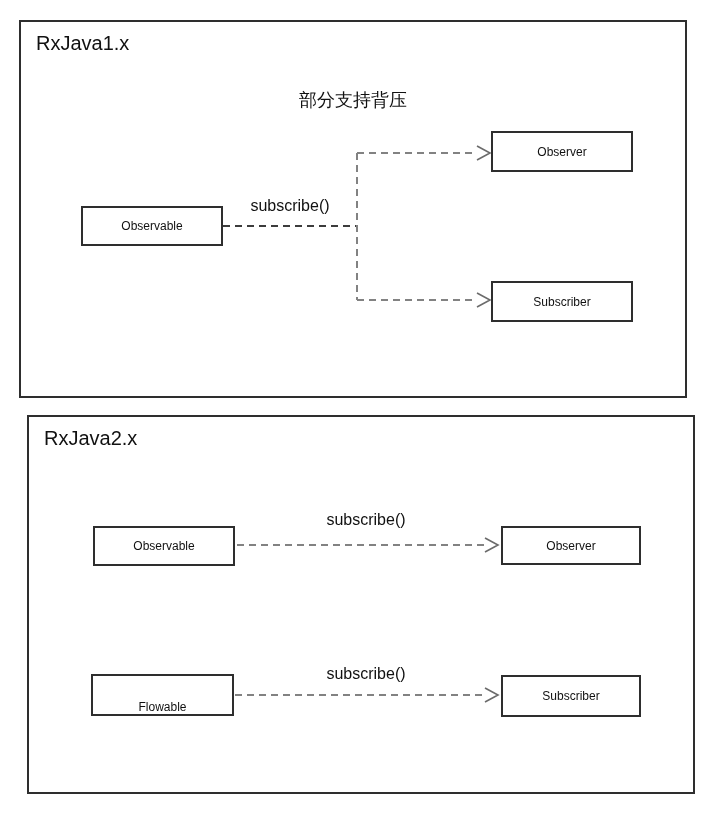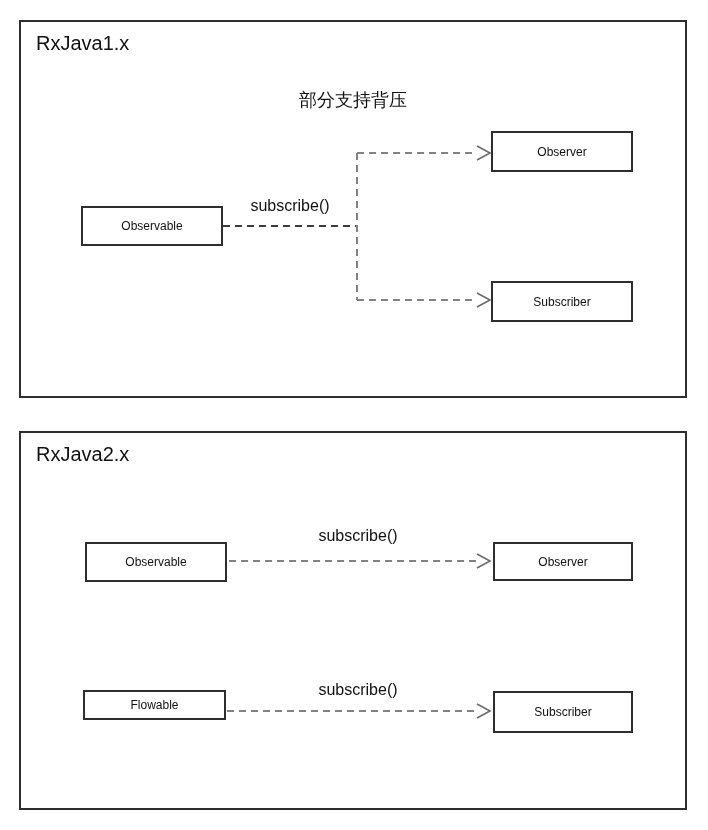--- a/index.html
+++ b/index.html
@@ -25,21 +25,21 @@
     overflow: hidden;
   }
   .panel {
     position: absolute;
     left: 19px;
     width: 668px;
     border: 2px solid var(--panel-border);
     background: var(--background);
   }
   .panel-1 { top: 20px;  height: 378px; }
-  .panel-2 { top: 431px; height: 379px; }
+  .panel-2 { top: 415px; height: 379px; margin-left: 8px; }
   .panel-title {
     position: absolute;
     left: 15px;
     top: 10px;
     font-size: 20px;
     white-space: nowrap;
   }
   .caption {
     position: absolute;
     left: 0;
@@ -131,21 +131,21 @@
 
     <div class="edge-label" style="left: 337px; top: 94px;">subscribe()</div>
     <div class="node-box" style="left: 64px; top: 109px; width: 142px; height: 40px;">
       <span>Observable</span>
     </div>
     <div class="node-box" style="left: 472px; top: 109px; width: 140px; height: 39px;">
       <span>Observer</span>
     </div>
 
     <div class="edge-label" style="left: 337px; top: 248px;">subscribe()</div>
-    <div class="node-box" style="left: 62px; top: 257px; width: 143px; height: 30px;">
+    <div class="node-box" style="left: 62px; top: 257px; width: 143px; height: 42px; align-items: flex-end;">
       <span>Flowable</span>
     </div>
     <div class="node-box" style="left: 472px; top: 258px; width: 140px; height: 42px;">
       <span>Subscriber</span>
     </div>
   </div>
 
 </div>
 
 </body></html>

